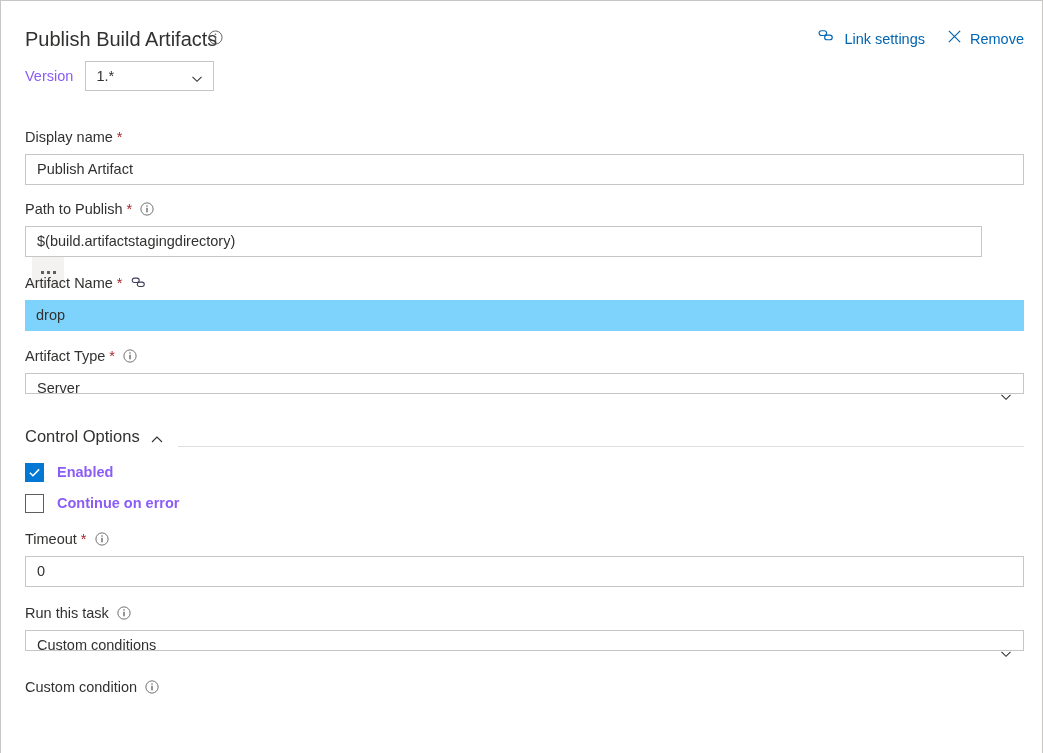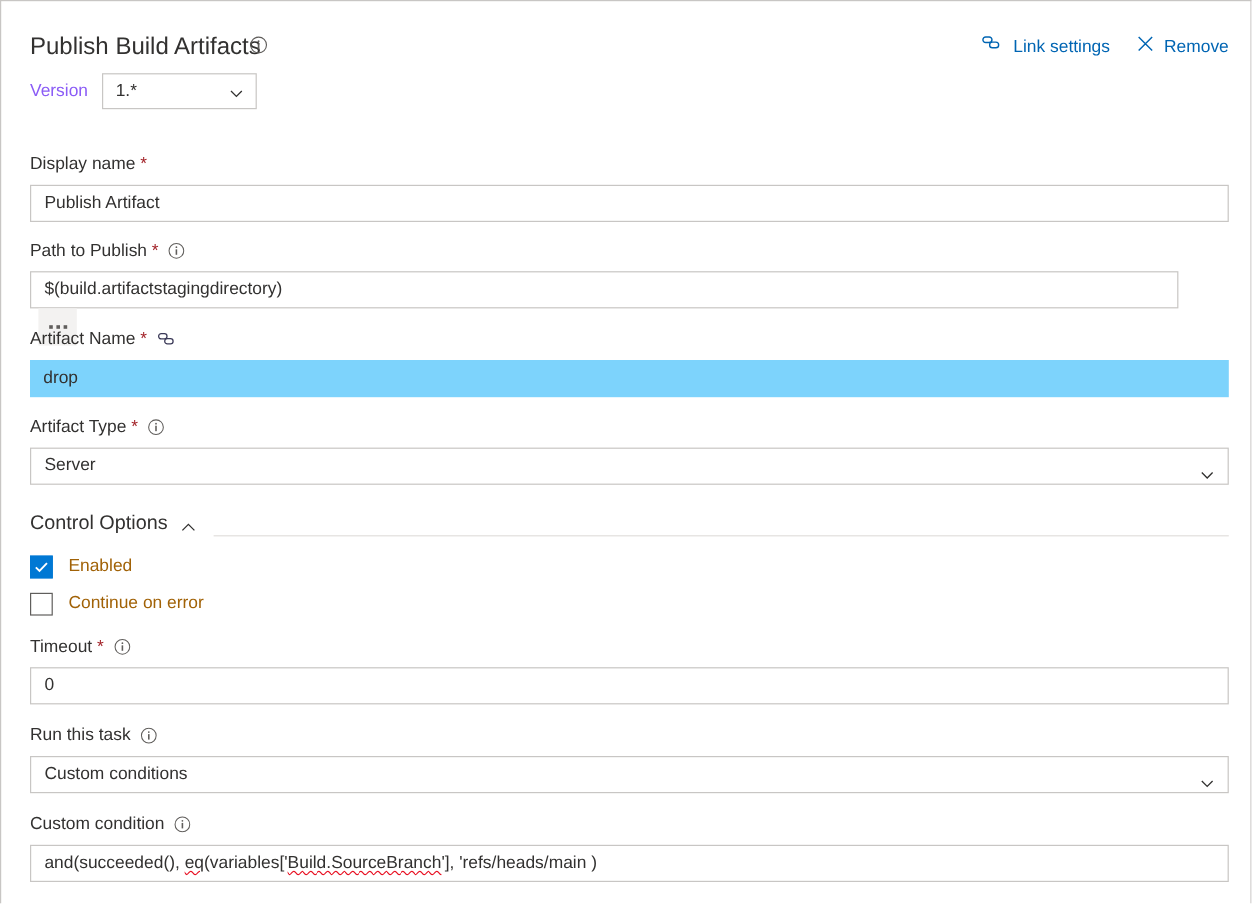--- a/index.html
+++ b/index.html
@@ -145,21 +145,21 @@
   .text-input.readonly {
     border: none;
     background: #7dd3fc;
     height: 31px;
     line-height: 31px;
     cursor: default;
   }
   .select-input {
     position: relative;
     box-sizing: border-box;
-    height: 31px;
+    height: 21px;
     border: 1px solid #c8c6c4;
     background: #ffffff;
     font-size: 14.5px;
     color: #323130;
     line-height: 29px;
     padding: 0 11px;
     margin-top: 7px;
     cursor: pointer;
   }
   .select-input .chev {
@@ -236,23 +236,24 @@
     justify-content: center;
     flex: 0 0 auto;
   }
   .cbox.checked {
     background: #0078d4;
     border-color: #0078d4;
   }
   .cbox-label {
     margin-left: 13px;
     font-size: 14.5px;
-    color: #a16207;
+    color: #8b5cf6;
     line-height: 20px;
     white-space: nowrap;
+    font-weight: bold;
   }
 
   
   .sp {
     text-decoration: underline;
     text-decoration-style: wavy;
     text-decoration-color: #e81123;
     text-decoration-thickness: 1px;
     text-underline-offset: 2px;
   }
@@ -441,19 +442,16 @@
       <div class="field-label">
         <span>Custom condition</span>
         <span class="label-icon">
           <svg width="14" height="14" viewBox="0 0 16 16">
             <circle cx="8" cy="8" r="7" fill="none" stroke="#605e5c" stroke-width="1"></circle>
             <circle cx="8" cy="4.6" r="0.85" fill="#605e5c"></circle>
             <rect x="7.25" y="6.6" width="1.5" height="5.2" fill="#605e5c"></rect>
           </svg>
         </span>
       </div>
-      <div class="text-input" style="width:999px;">
-        <span class="cond-text">and(succeeded(), </span><span class="cond-text sp">eq</span><span class="cond-text">(variables['</span><span class="cond-text sp">Build.SourceBranch</span><span class="cond-text">'], 'refs/heads/main )</span>
-      </div>
     </div>
 
   </div>
 </div>
 
 </body></html>

